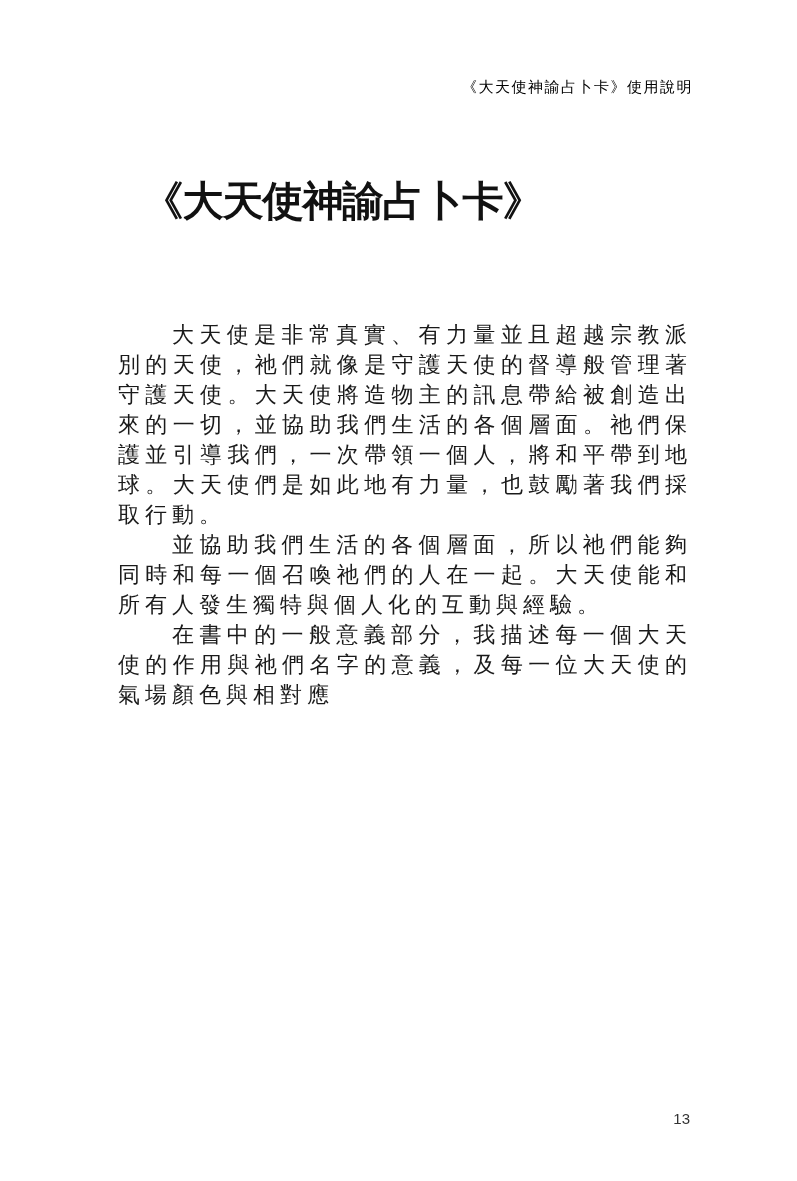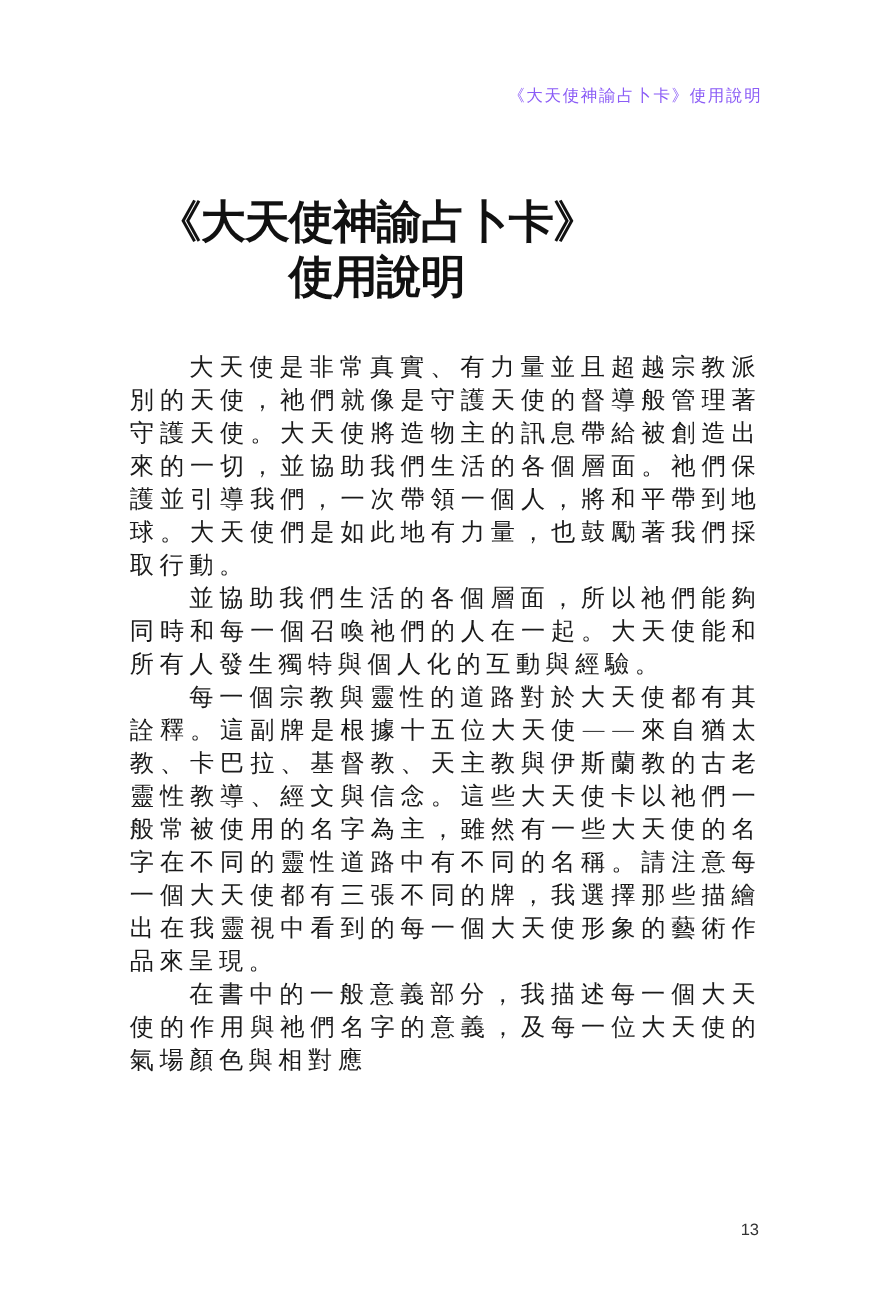--- a/index.html
+++ b/index.html
@@ -14,21 +14,21 @@
       overflow: hidden;
       font-family: "DejaVu Serif", "Liberation Serif", serif;
       color: #1a1a1a;
     }
     .running-header {
       position: absolute;
       top: 78px;
       right: 104px;
       font-size: 15px;
       letter-spacing: 1.5px;
-      color: #8b5cf6;
+      color: #000000;
       font-family: "DejaVu Serif", "Liberation Serif", serif;
     }
     .title-block {
       position: absolute;
       top: 176px;
       left: 0;
       width: 685px;
       text-align: center;
     }
     .title-line {
@@ -67,23 +67,21 @@
       font-family: "Liberation Sans", "DejaVu Sans", sans-serif;
     }
   </style>
 </head>
 <body>
 
 <div class="running-header">《大天使神諭占卜卡》使用說明</div>
 
 <div class="title-block">
   <span class="title-line">《大天使神諭占卜卡》</span>
-  <span class="title-line">使用說明</span>
 </div>
 
 <div class="body-text">
   <p class="para">大天使是非常真實、有力量並且超越宗教派別的天使，祂們就像是守護天使的督導般管理著守護天使。大天使將造物主的訊息帶給被創造出來的一切，並協助我們生活的各個層面。祂們保護並引導我們，一次帶領一個人，將和平帶到地球。大天使們是如此地有力量，也鼓勵著我們採取行動。</p>
   <p class="para">並協助我們生活的各個層面，所以祂們能夠同時和每一個召喚祂們的人在一起。大天使能和所有人發生獨特與個人化的互動與經驗。</p>
-  <p class="para">每一個宗教與靈性的道路對於大天使都有其詮釋。這副牌是根據十五位大天使——來自猶太教、卡巴拉、基督教、天主教與伊斯蘭教的古老靈性教導、經文與信念。這些大天使卡以祂們一般常被使用的名字為主，雖然有一些大天使的名字在不同的靈性道路中有不同的名稱。請注意每一個大天使都有三張不同的牌，我選擇那些描繪出在我靈視中看到的每一個大天使形象的藝術作品來呈現。</p>
   <p class="para">在書中的一般意義部分，我描述每一個大天使的作用與祂們名字的意義，及每一位大天使的氣場顏色與相對應</p>
 </div>
 
 <div class="page-number">13</div>
 
 </body></html>

